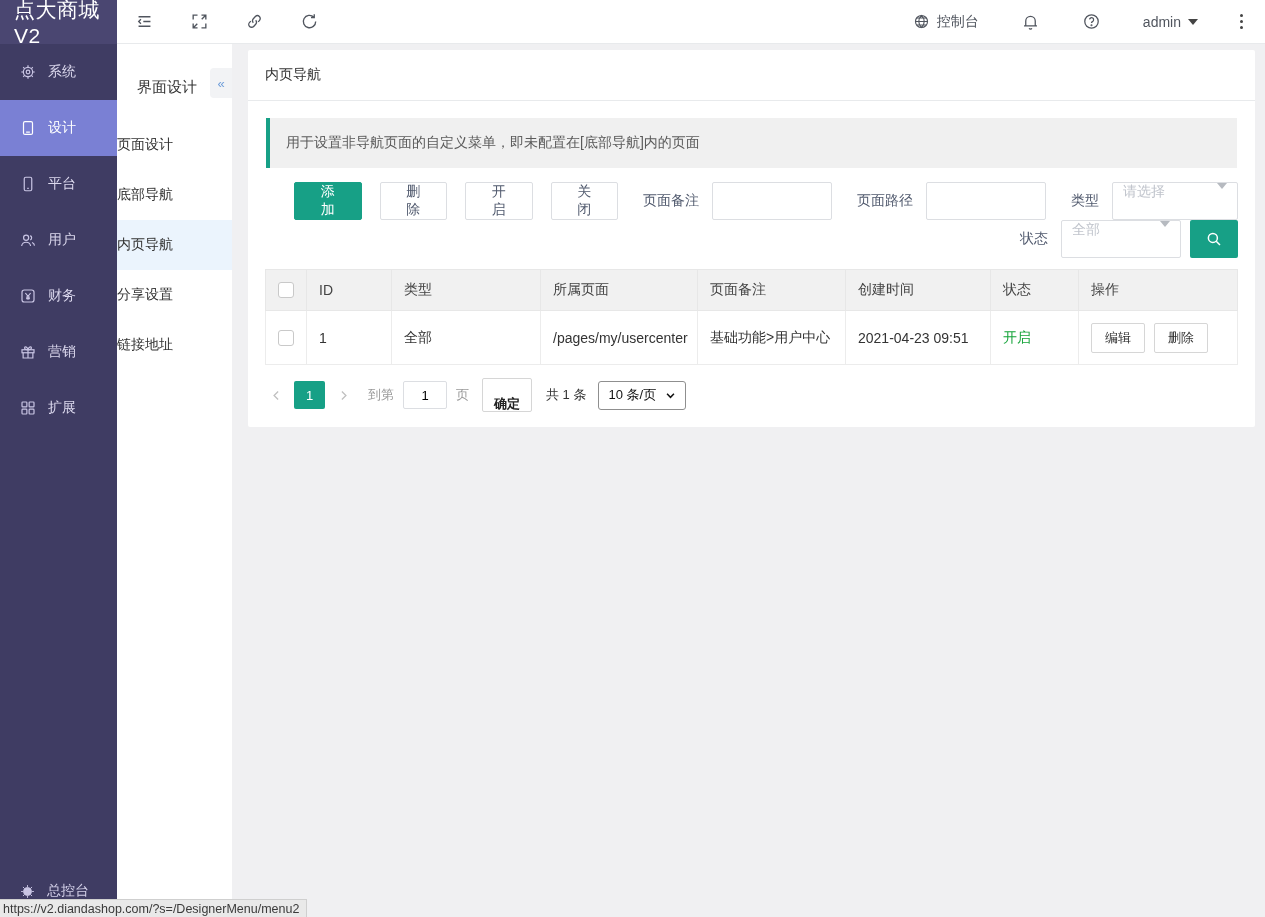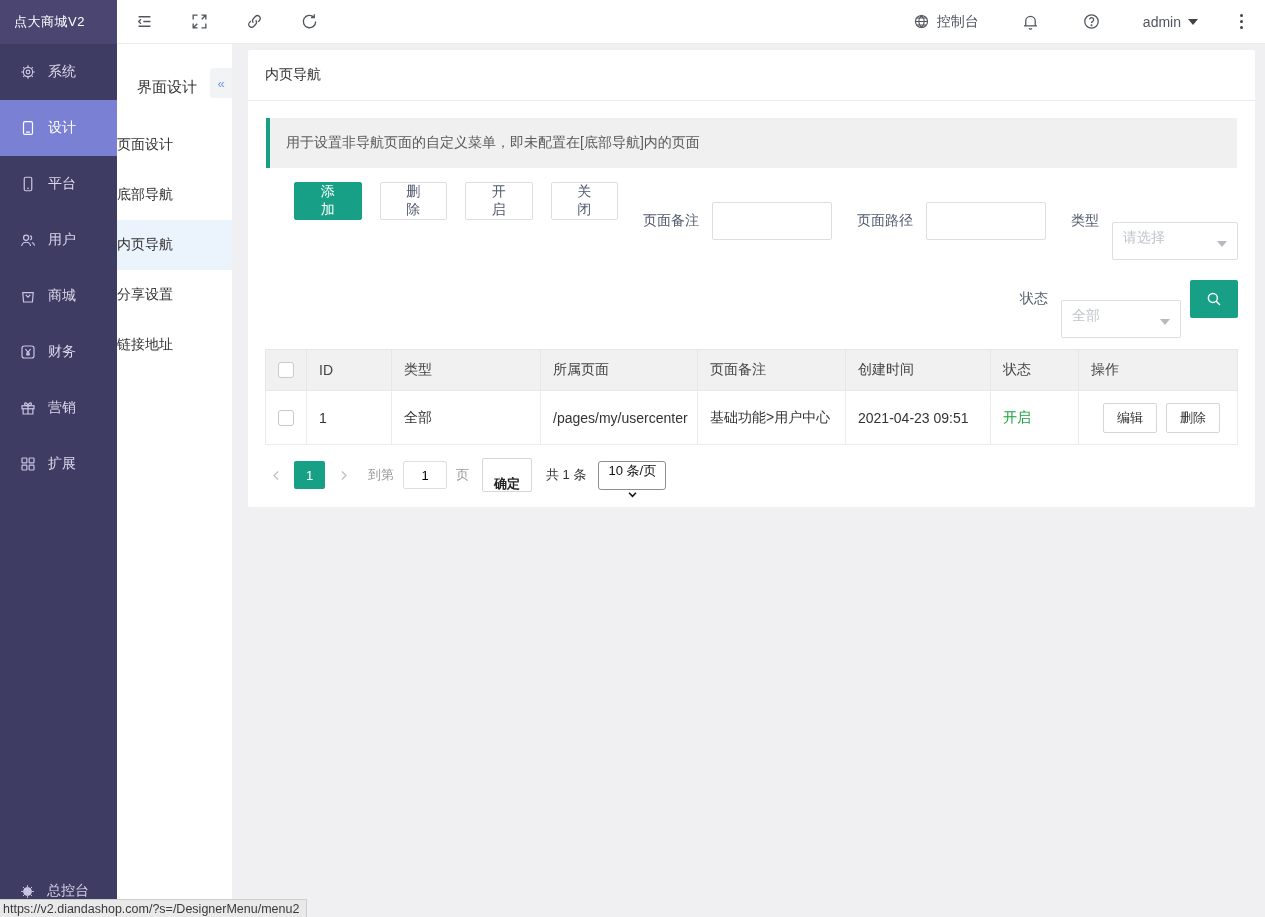--- a/index.html
+++ b/index.html
@@ -2,21 +2,21 @@
 <html><head>
 <meta charset="utf-8">
 <style>
   * { margin:0; padding:0; box-sizing:border-box; }
   html,body { width:1265px; height:917px; overflow:hidden; }
   body { font-family:"Liberation Sans","DejaVu Sans",sans-serif; font-size:14px; color:#333; background:#f0f0f2; position:relative; }
   svg { display:block; }
 
   
   .sidebar { position:absolute; left:0; top:0; width:117px; height:100%; background:#3f3c63; z-index:3; }
-  .logo { height:44px; background:#4a4671; color:#fff; font-size:13px; display:flex; align-items:center; padding-left:14px; letter-spacing:.5px; }
+  .logo { height:44px; background:#4a4671; color:#fff; font-size:21px; display:flex; align-items:center; padding-left:14px; letter-spacing:.5px; }
   .nav-item { height:56px; display:flex; align-items:center; gap:11px; padding-left:19px; color:#dcd9ee; cursor:pointer; font-size:14px; }
   .nav-item .nico { width:18px; height:18px; color:#c9c5e4; flex:0 0 auto; }
   .nav-item.active { background:#7a80d4; color:#fff; }
   .nav-item.active .nico { color:#fff; }
   .sidebar-footer { position:absolute; left:0; bottom:12px; width:100%; height:28px; display:flex; align-items:center; gap:11px; padding-left:19px; color:#d3d0e8; cursor:pointer; }
   .sidebar-footer .nico { width:17px; height:17px; color:#c9c5e4; }
 
   
   .topbar { position:absolute; left:117px; top:0; right:0; height:44px; background:#fff; border-bottom:1px solid #e8eaec; display:flex; align-items:center; z-index:2; }
   .tb-btn { width:55px; height:44px; display:flex; align-items:center; justify-content:center; color:#50555e; cursor:pointer; }
@@ -46,46 +46,46 @@
   .notice { margin:17px 18px 0; background:#f0f0f0; border-left:4px solid #17a086; padding:16px 16px; color:#5a5a5a; }
 
   .toolbar { margin:14px 17px 0; display:flex; align-items:flex-start; }
   .btn-group { display:flex; gap:18px; }
   .btn { height:38px; padding:0 19px; background:#fff; border:1px solid #dcdee2; border-radius:2px; color:#515a6e; font-size:14px; cursor:pointer; display:flex; align-items:center; }
   .btn-primary { background:#17a086; border-color:#17a086; color:#fff;margin-left:29px; }
   .filters { margin-left:auto; display:flex; flex-direction:column; align-items:flex-end; }
   .f-row { display:flex; align-items:center; }
   .f-label { color:#515a6e; margin:0 13px 0 25px; white-space:nowrap; }
   .f-input { width:120px; height:38px; border:1px solid #dcdee2; border-radius:2px; background:#fff; outline:none; padding:0 8px; font:inherit; }
-  .f-select { width:126px; height:38px; border:1px solid #dcdee2; border-radius:2px; background:#fff; display:flex; align-items:flex-end; padding:12px 10px; color:#c0c4cc; cursor:pointer;margin-top:40px; }
+  .f-select { width:126px; height:38px; border:1px solid #dcdee2; border-radius:2px; background:#fff; display:flex; align-items:flex-start; padding:0 10px; color:#c0c4cc; cursor:pointer; }
   .f-select .sel-caret { margin-left:auto; width:0; height:0; border-left:5px solid transparent; border-right:5px solid transparent; border-top:6px solid #b6bac0; }
   .search-btn { width:48px; height:38px; margin-left:9px; background:#17a086; border:none; border-radius:2px; display:flex; align-items:center; justify-content:center; cursor:pointer; }
   .search-btn svg { width:18px; height:18px; color:#fff; }
 
   .tablewrap { margin:11px 17px 0; }
   table { width:100%; border-collapse:collapse; font-size:14px; table-layout:fixed;padding-left:8px; }
   th { background:#f1f1f1; font-weight:normal; text-align:left; color:#444; height:41px; padding:0 12px; border:1px solid #e7e7e7; }
   td { height:54px; padding:0 12px; border:1px solid #ececec; color:#333; background:#fff; }
   .col-ck { width:41px; } .col-id { width:85px; } .col-type { width:149px; } .col-page { width:157px; }
   .col-remark { width:148px; } .col-time { width:145px; } .col-status { width:88px; }
   .ckbox { width:16px; height:16px; border:1px solid #c9c9c9; border-radius:3px; background:#fff; cursor:pointer; }
   td.status { color:#16a43a; }
-  .row-actions { display:flex; gap:9px;margin-left:12px; }
+  .row-actions { display:flex; gap:9px; }
   .mini-btn { height:30px; padding:0 13px; background:#fff; border:1px solid #d6d6d6; border-radius:2px; color:#333; font-size:13px; cursor:pointer; }
 
   .pagination { margin:13px 17px 0; padding-bottom:15px; display:flex; align-items:center; font-size:13px; color:#333; }
   .pg-arrow { width:22px; height:28px; display:flex; align-items:center; justify-content:center; color:#c0c0c0; cursor:pointer; }
   .pg-arrow svg { width:13px; height:13px; }
   .pg-num { min-width:31px; height:28px; margin:0 7px; background:#17a086; color:#fff; border-radius:2px; display:flex; align-items:center; justify-content:center; font-size:13px; cursor:pointer; }
   .pg-goto { color:#9a9a9a; margin:0 9px 0 14px; }
   .pg-input { width:44px; height:28px; border:1px solid #dcdee2; border-radius:2px; text-align:center; font:inherit; outline:none; }
   .pg-page { color:#9a9a9a; margin:0 13px 0 9px; }
   .pg-ok { height:29px; padding:16px 11px; background:#fff; border:1px solid #d6d6d6; border-radius:2px; font-size:13px; font-weight:bold; color:#222; cursor:pointer; }
   .pg-total { margin:0 12px 0 14px; }
-  .pg-size { height:29px; border:1px solid #8f8f8f; border-radius:3px; background:#fff; display:flex; align-items:center; gap:9px; padding:0 9px; cursor:pointer; font-size:13px; color:#111;flex-direction:column; }
+  .pg-size { height:29px; border:1px solid #8f8f8f; border-radius:3px; background:#fff; display:flex; align-items:center; gap:9px; padding:0 9px; cursor:pointer; font-size:13px; color:#111; }
   .pg-size svg { width:11px; height:11px; }
 
   
   .statusbar { position:absolute; left:0; bottom:0; height:18px; background:#e9e9e9; border:1px solid #cfcfcf; border-left:none; border-bottom:none; display:flex; align-items:center; padding:0 7px 0 3px; font-size:12.5px; color:#3a3a3a; z-index:5; white-space:nowrap; }
 </style>
 </head>
 <body>
 
 <div class="sidebar">
   <div class="logo">点大商城V2</div>
@@ -125,29 +125,20 @@
     <span class="nico">
       <svg viewBox="0 0 24 24" fill="none" stroke="currentColor" stroke-width="1.6">
           <circle cx="9.5" cy="9" r="3.4"></circle>
           <path d="M3.5 20c.6-3.3 3-5 6-5s5.4 1.7 6 5"></path>
           <path d="M15 6.2a3.2 3.2 0 0 1 0 5.8M17.4 15.3c1.9.7 3 2.2 3.3 4.2"></path>
         </svg>
     </span>
     <span>用户</span>
   </div>
 
-  <div class="nav-item">
-    <span class="nico">
-      <svg viewBox="0 0 24 24" fill="none" stroke="currentColor" stroke-width="1.6">
-          <path d="M5 7.5h14l-1.1 12.5H6.1L5 7.5z"></path>
-          <path d="M9 10.5l3 3 3-3"></path>
-        </svg>
-    </span>
-    <span>商城</span>
-  </div>
 
   <div class="nav-item">
     <span class="nico">
       <svg viewBox="0 0 24 24" fill="none" stroke="currentColor" stroke-width="1.6">
           <rect x="4" y="4" width="16" height="16" rx="3"></rect>
           <path d="M8.5 8l3.5 4.5L15.5 8M12 12.5V17M9.5 13.5h5M9.5 15.5h5"></path>
         </svg>
     </span>
     <span>财务</span>
   </div>

